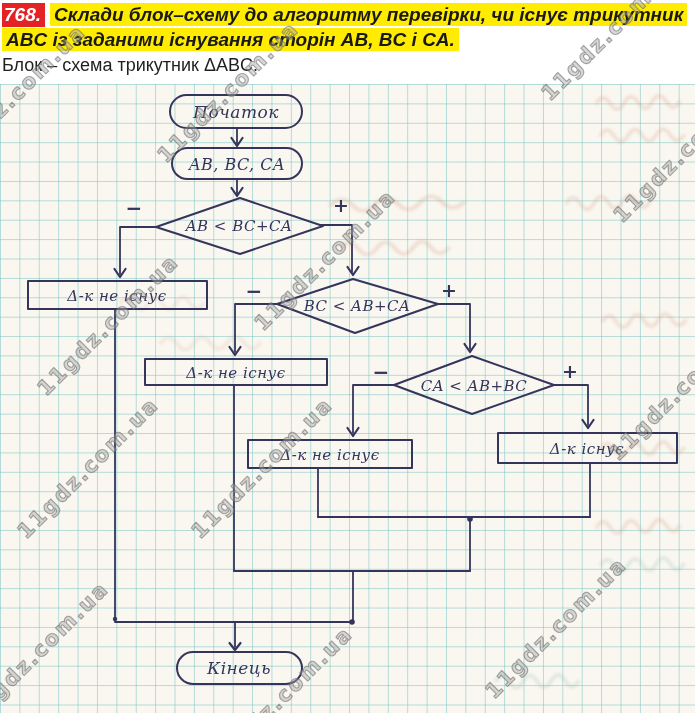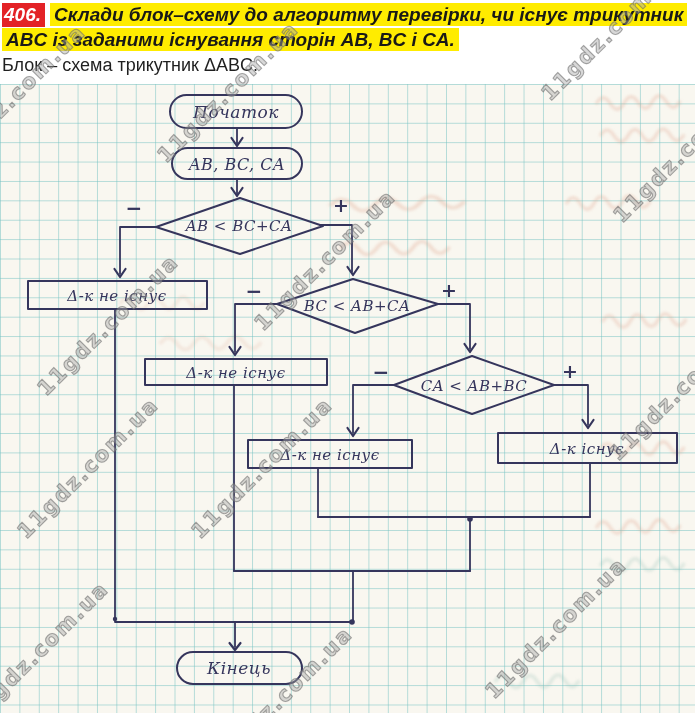--- a/index.html
+++ b/index.html
@@ -60,21 +60,21 @@
       <use href="#sq" transform="translate(600,444) rotate(-2)"></use>
       <use href="#sq" transform="translate(596,522) rotate(-2)"></use>
     </g>
     <g stroke="#86b8ad" stroke-width="3" opacity=".28">
       <use href="#sq" transform="translate(600,560) rotate(-2)"></use>
       <use href="#sq" transform="translate(495,676) rotate(-1)"></use>
     </g>
   </svg>
 
   <div class="header">
-    <div class="h-line"><span class="num">406.</span><span class="hl">Склади блок–схему до алгоритму перевірки, чи існує трикутник</span></div>
+    <div class="h-line"><span class="num">768.</span><span class="hl">Склади блок–схему до алгоритму перевірки, чи існує трикутник</span></div>
     <div class="h-line"><span class="hl">ABC із заданими існування сторін AB, BC і CA.</span></div>
     <div class="subtitle">Блок – схема трикутник ΔABC.</div>
   </div>
 
   <svg class="flow" width="695" height="713" viewBox="0 0 695 713">
 
     <g>
       <path class="conn" d="M237 128 V145"></path>
       <path class="conn" d="M237 179 V194"></path>
       <path class="conn" d="M158 227 H120 V274"></path>

